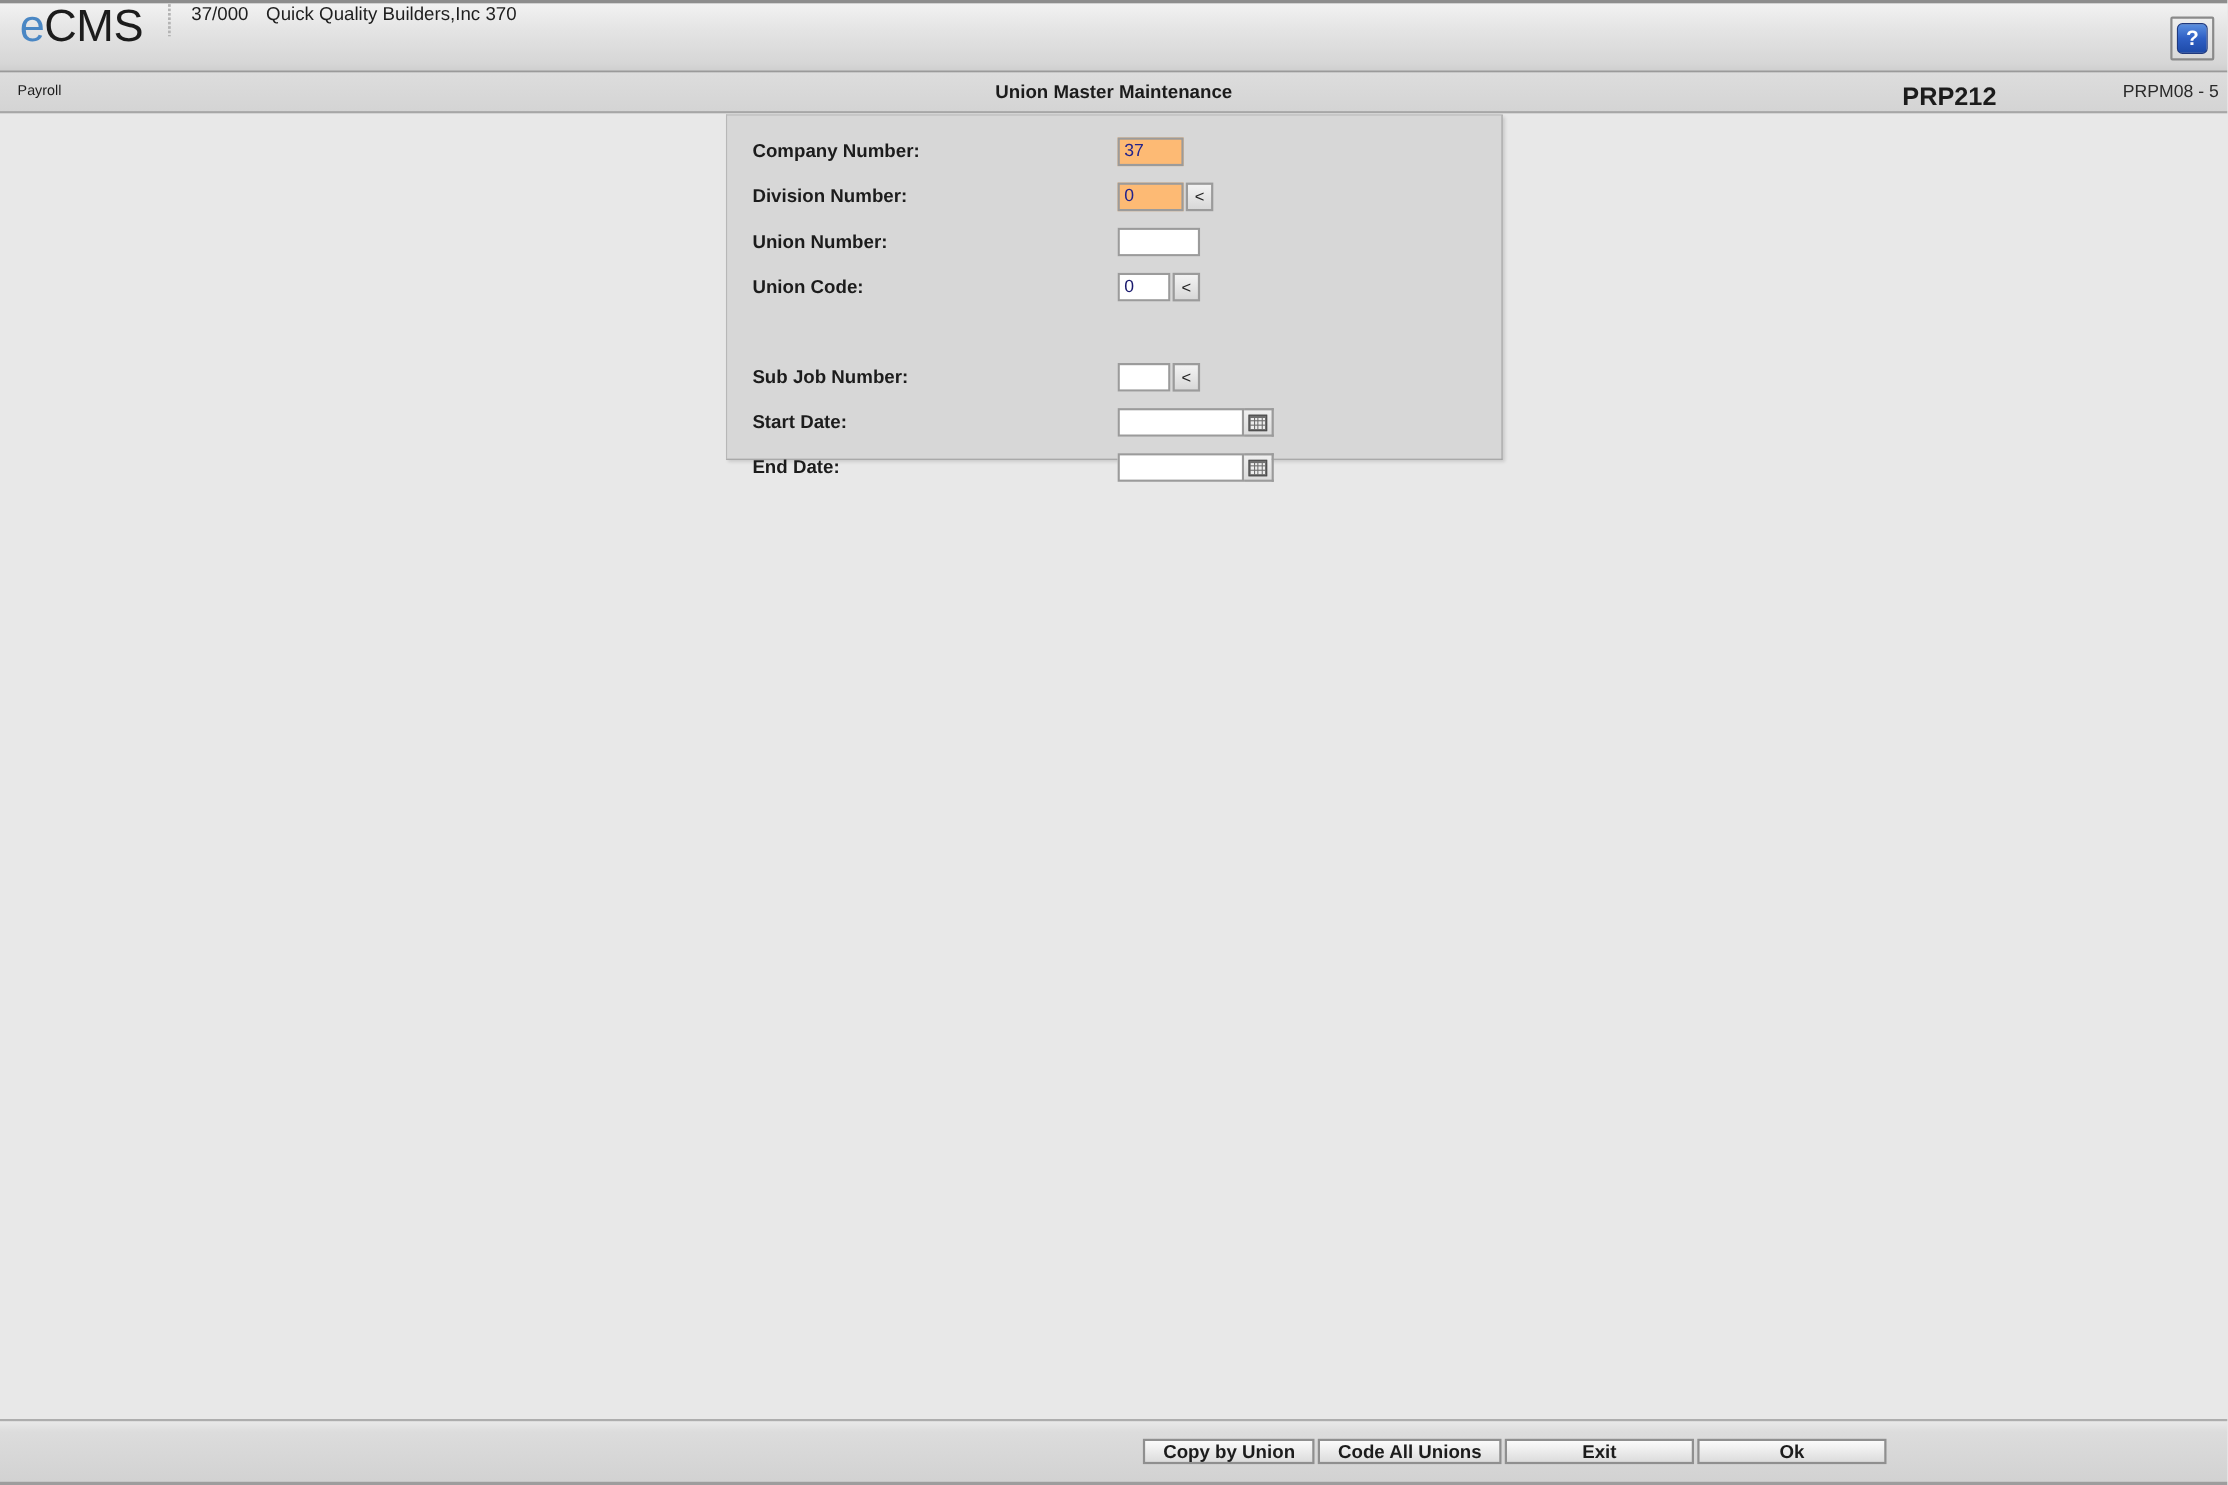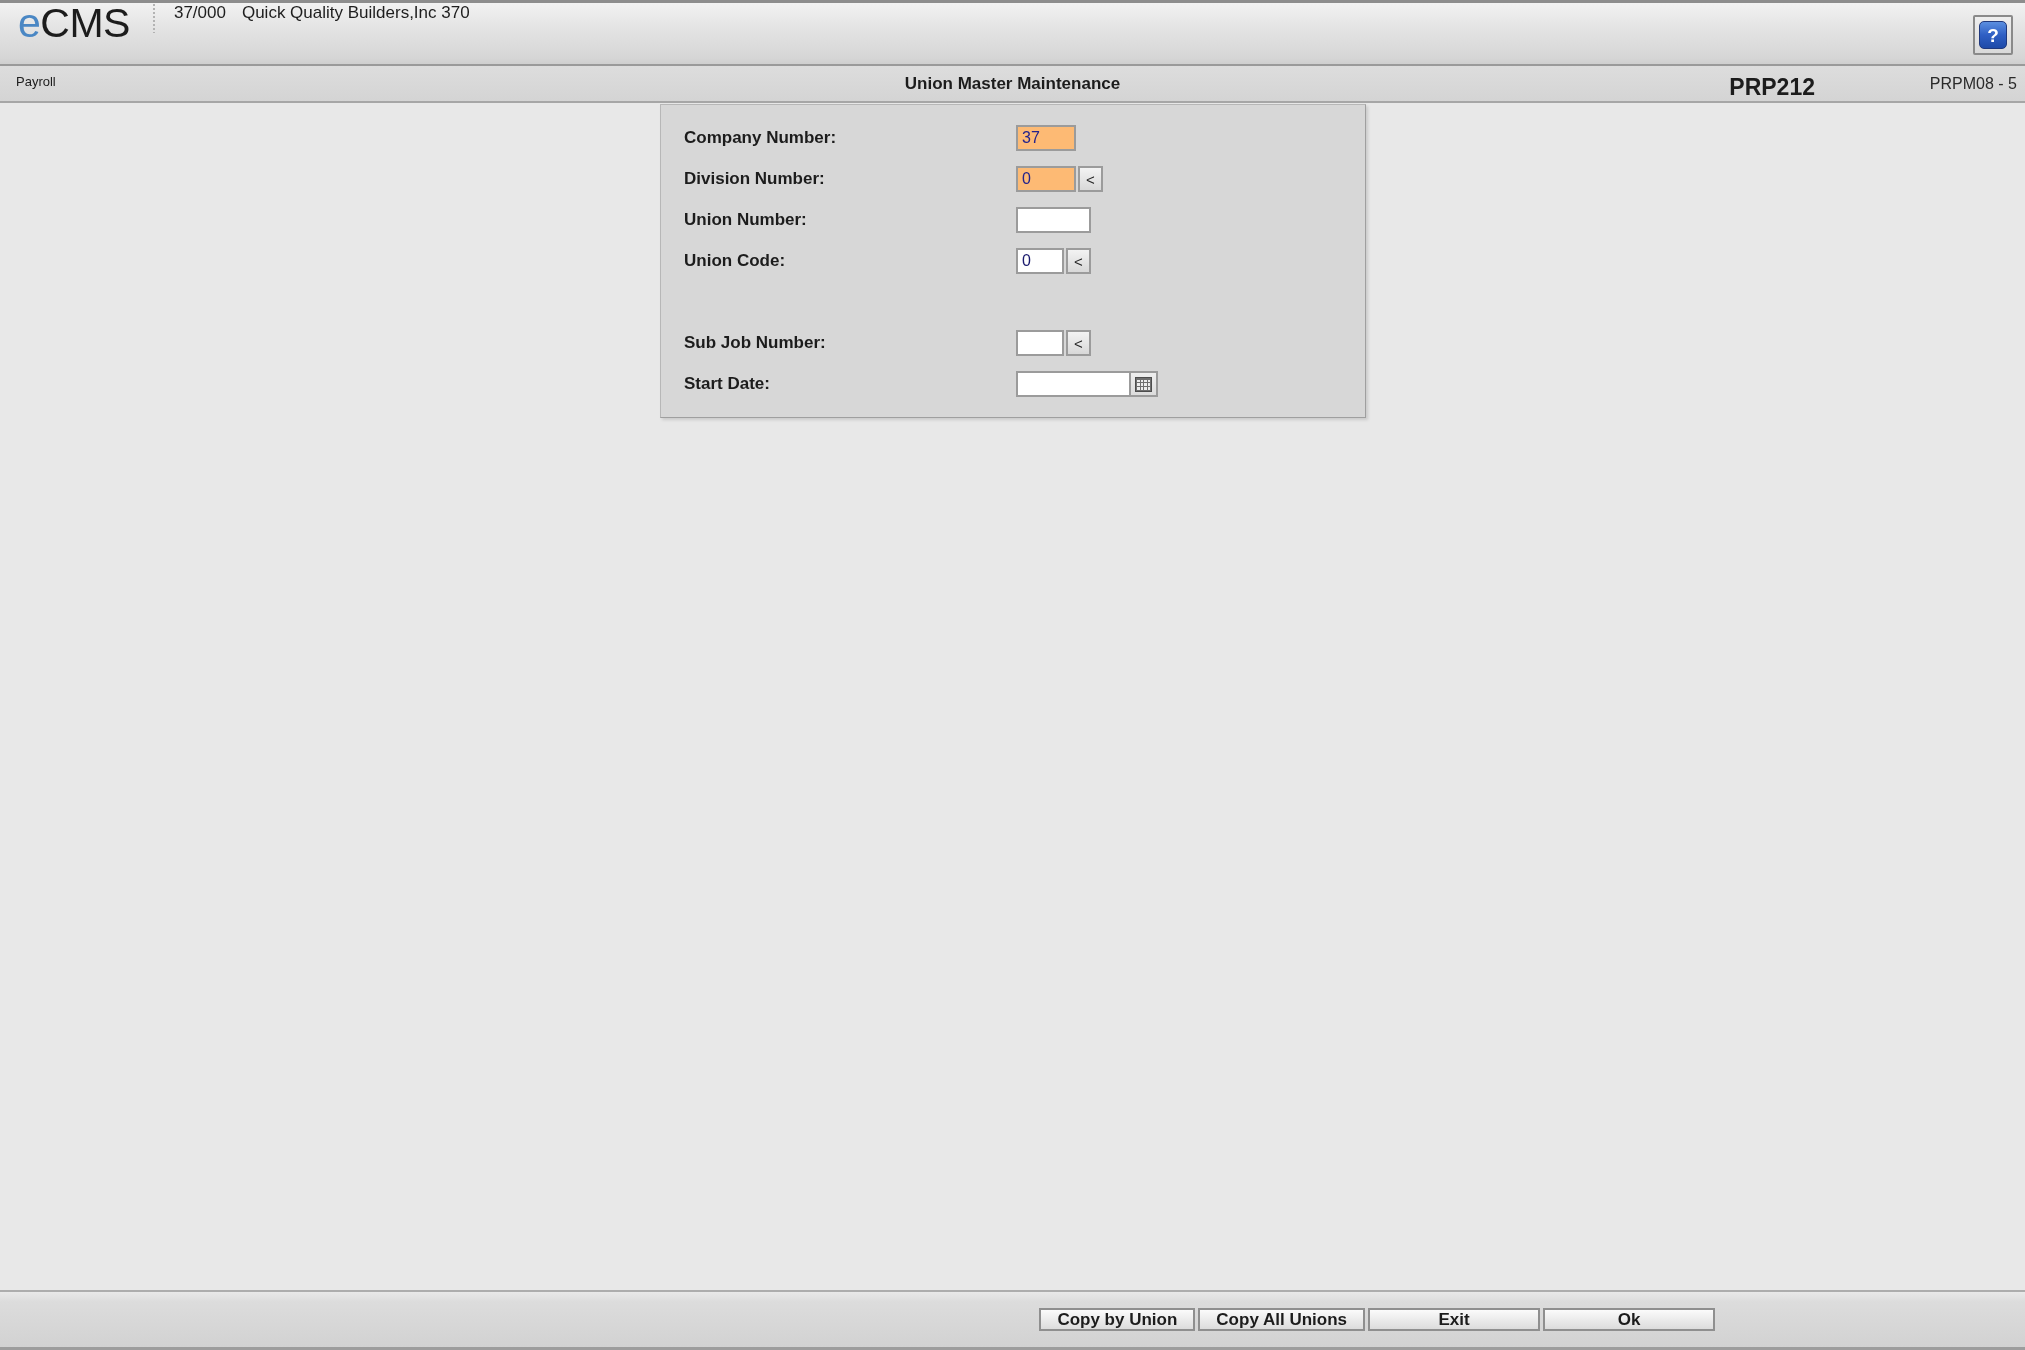--- a/index.html
+++ b/index.html
@@ -344,20 +344,42 @@
             <i></i>
             <i></i>
             <i></i>
             <i></i>
             <i></i>
             <i></i>
           </div>
         </div>
       </div>
     </div>
+    <div class="field-row" style="top: 299px;">
+      <div class="field-label">End Date:</div>
+      <div class="field-control">
+        <input type="text" class="inp w-date" placeholder="" value="" style="">
+        <div class="cal-btn">
+          <div class="cal-icon">
+            <i></i>
+            <i></i>
+            <i></i>
+            <i></i>
+            <i></i>
+            <i></i>
+            <i></i>
+            <i></i>
+            <i></i>
+            <i></i>
+            <i></i>
+            <i></i>
+          </div>
+        </div>
+      </div>
+    </div>
   </div>
 
 <div class="bottombar" id="footer-bar">
     <button class="btn ">Copy by Union</button>
-    <button class="btn ">Copy All Unions</button>
+    <button class="btn ">Code All Unions</button>
     <button class="btn w-exit">Exit</button>
     <button class="btn w-ok">Ok</button>
   </div>
 
 </body></html>

